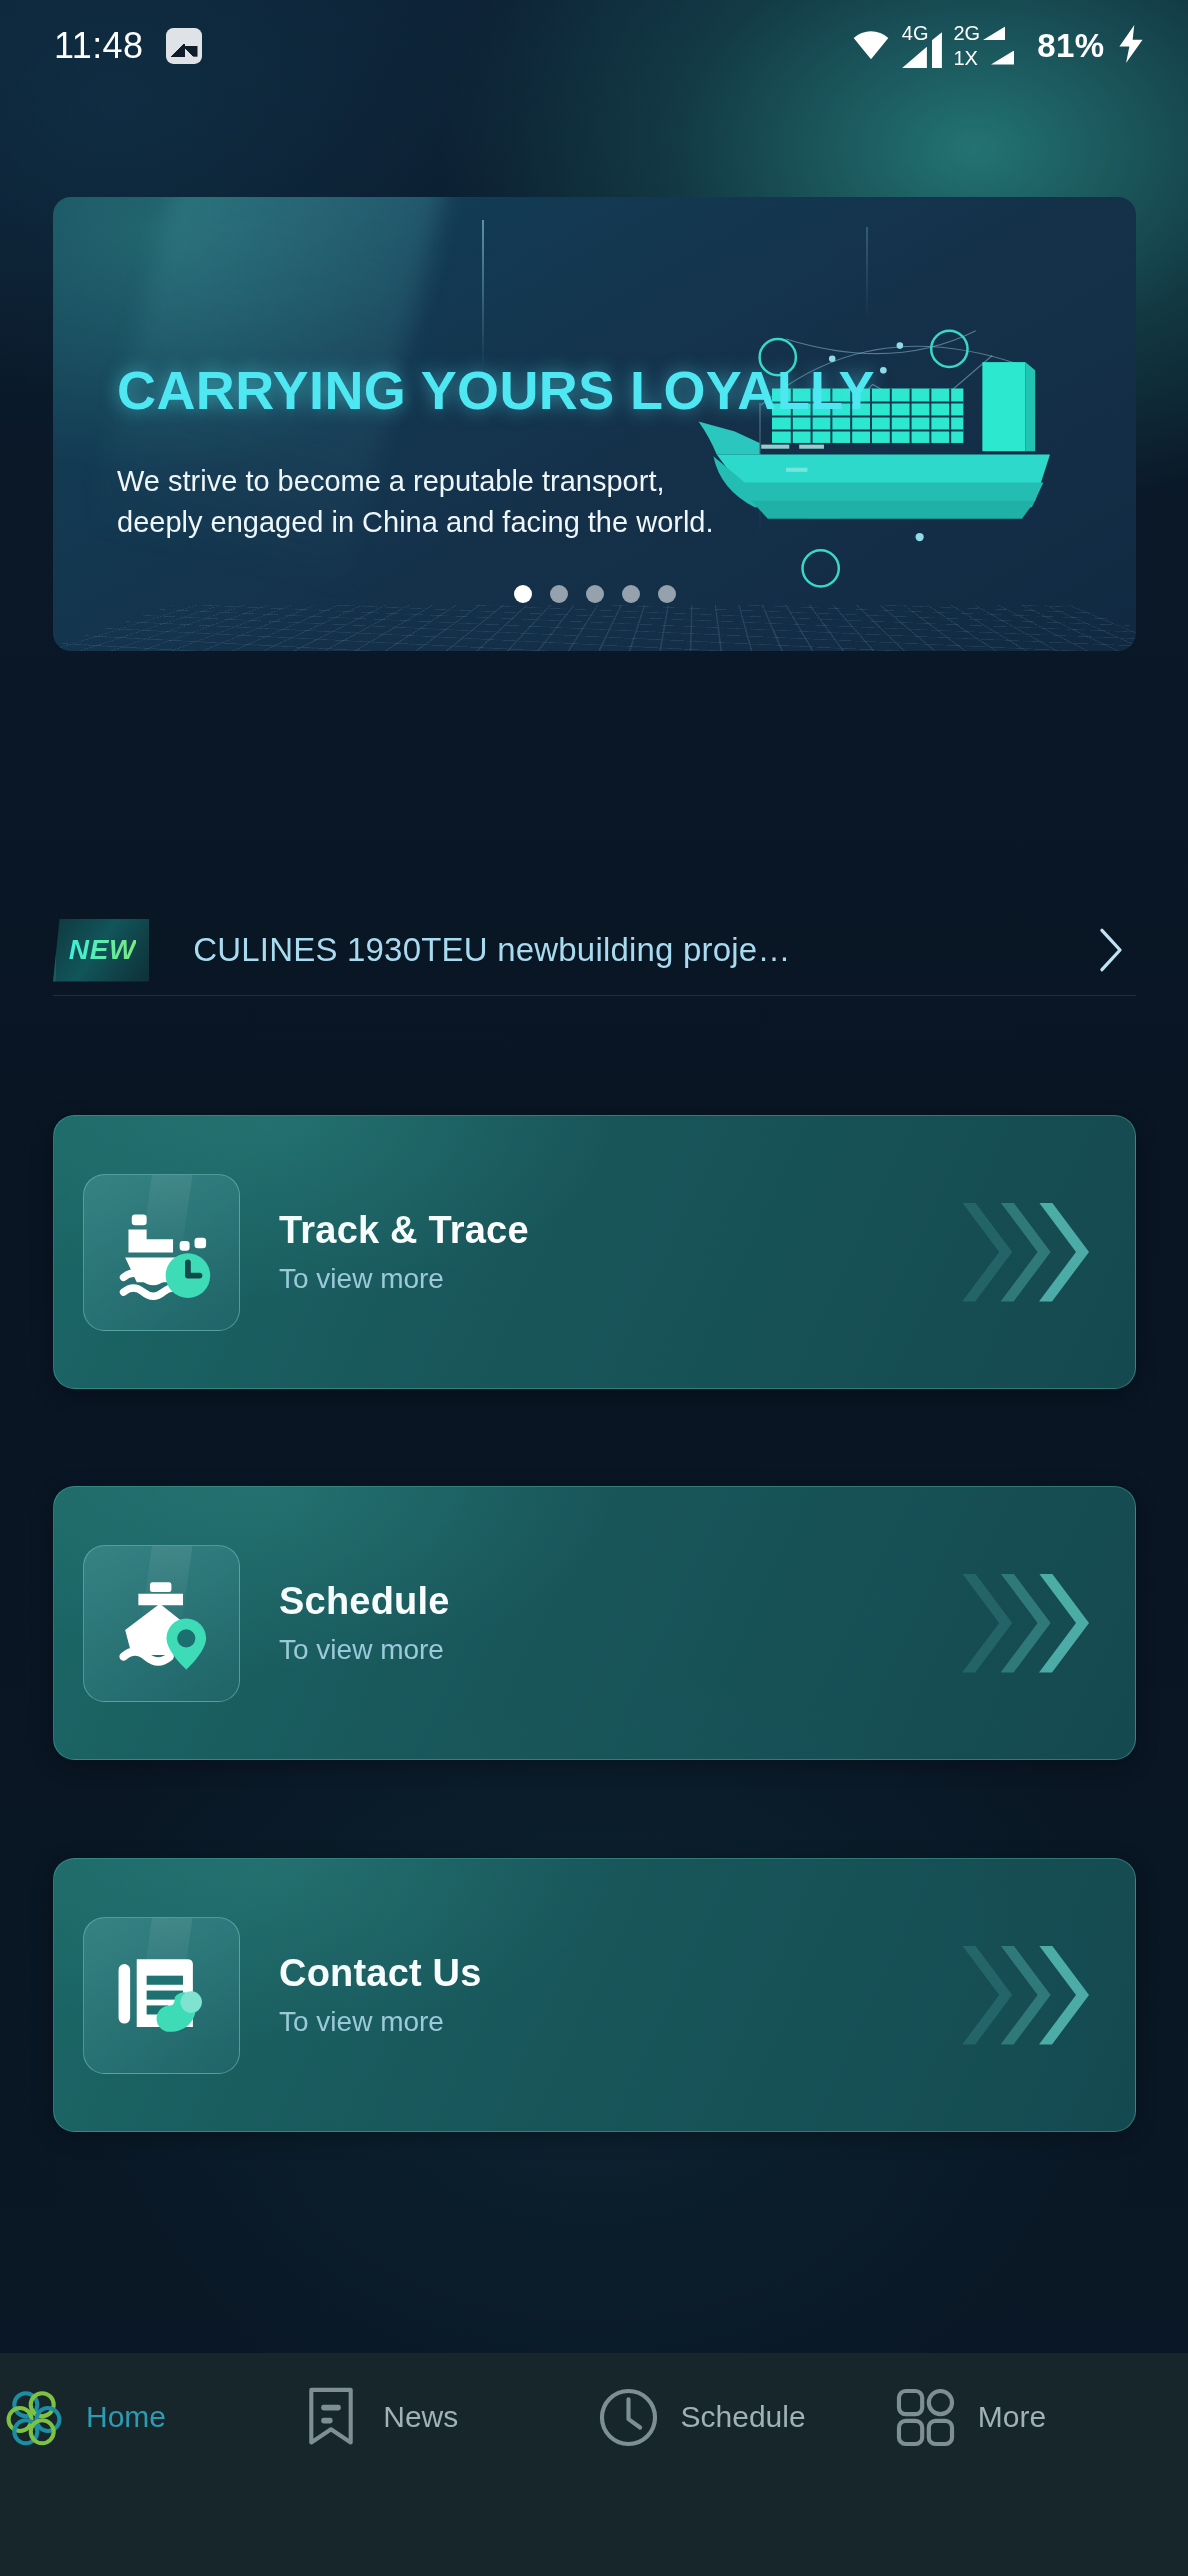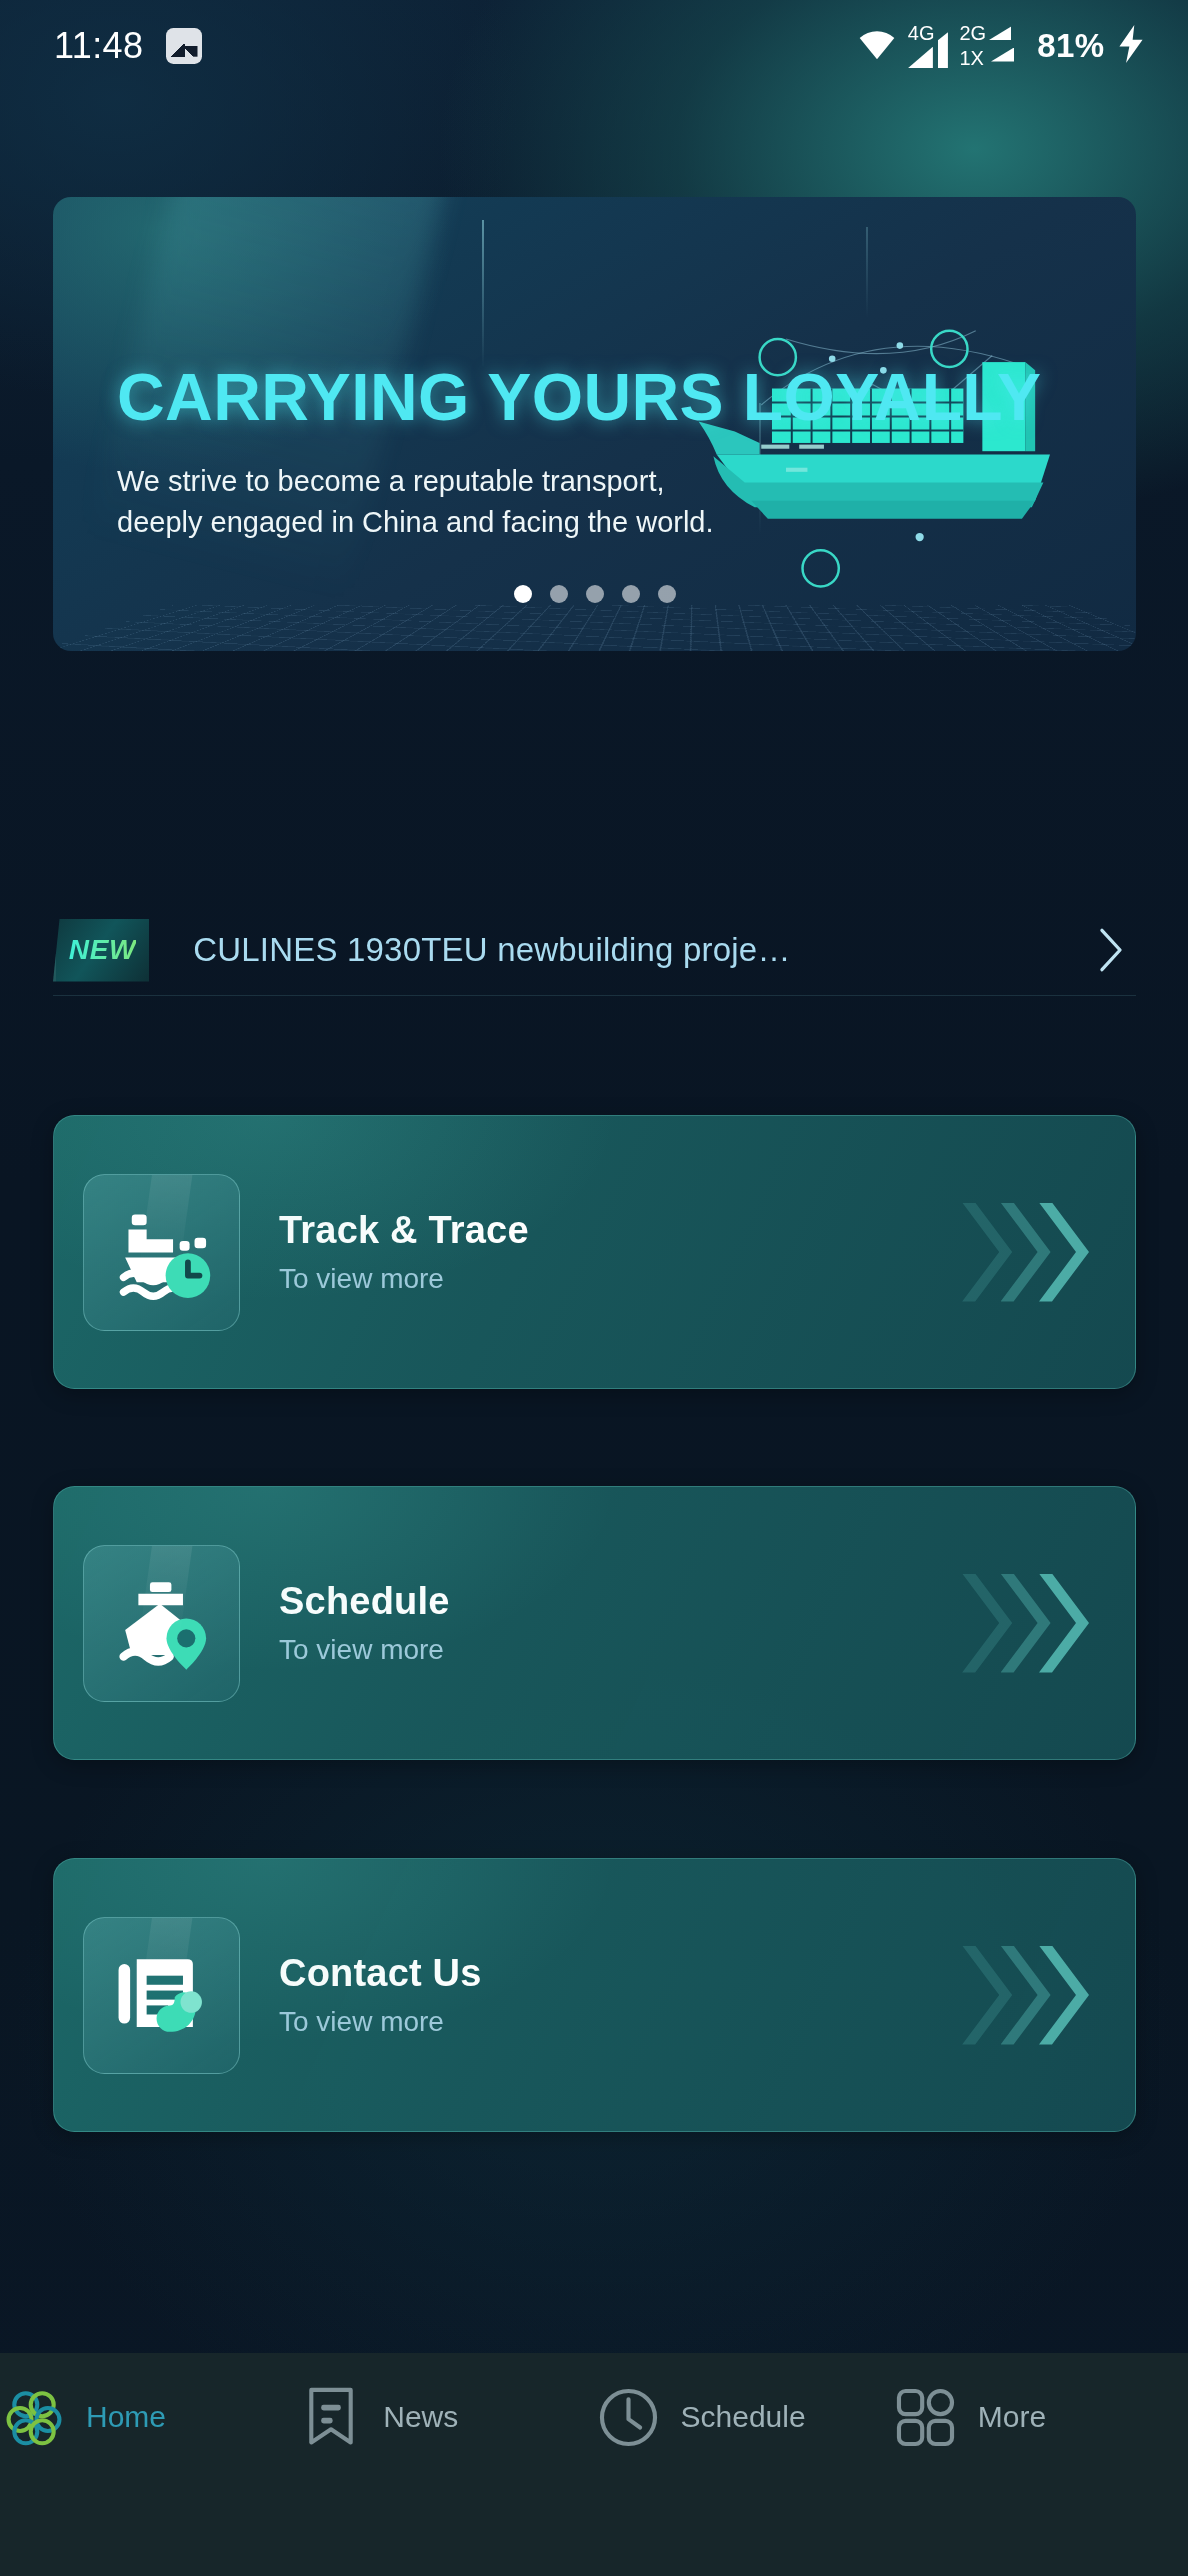--- a/index.html
+++ b/index.html
@@ -70,21 +70,21 @@
     position:absolute; left:91px; top:-132px; width:264px; height:512px;
     background:linear-gradient(180deg, rgba(110,220,225,.20), rgba(110,220,225,0));
     transform:rotate(14deg); filter:blur(11.6px);
   }
   .hero-line { position:absolute; width:1.7px; background:linear-gradient(180deg,rgba(150,220,230,.55),rgba(150,220,230,0)); }
   .hl1 { left:429px; top:23px; height:149px; }
   .hl2 { left:706px; top:206px; height:132px; opacity:.5; }
   .hl3 { left:813px; top:30px; height:91px; opacity:.45; }
   .hero-title {
     position:absolute; left:64px; top:162px;
-    font-size:66px; font-weight:700; letter-spacing:0.4px;
+    font-size:54px; font-weight:700; letter-spacing:0.4px;
     color:#4fe8f2; text-shadow:0 0 18px rgba(79,232,242,.55);
     white-space:nowrap;
   }
   .hero-sub {
     position:absolute; left:64px; top:264px; width:611px;
     font-size:29px; line-height:1.42; color:#eef6f8; font-weight:400;
   }
   .hero-dots {
     position:absolute; left:0; right:0; bottom:48px;
     display:flex; justify-content:center; gap:18px;
@@ -198,21 +198,21 @@
           <span class="sig-label">4G</span>
           <span class="tri"></span>
         </span>
         <span class="bar4g"></span>
       </span>
       <span class="sig-stack">
         <span style="display:flex;align-items:center;gap:2px;">
           <span class="sig-label">2G</span>
             <span class="tri-sm"></span>
         </span>
-        <span style="display:flex;align-items:flex-start;gap:7px;">
+        <span style="display:flex;align-items:center;gap:13px;">
           <span class="sig-label">1X</span>
             <span class="tri-sm"></span>
         </span>
       </span>
       <span class="sb-batt">81%</span>
       <span>
         <svg width="30" height="38" viewBox="0 0 36 46">
             <path d="M22 0 L4 26 H16 L12 46 L32 18 H20 Z" fill="#fff"></path>
           </svg>
       </span>

